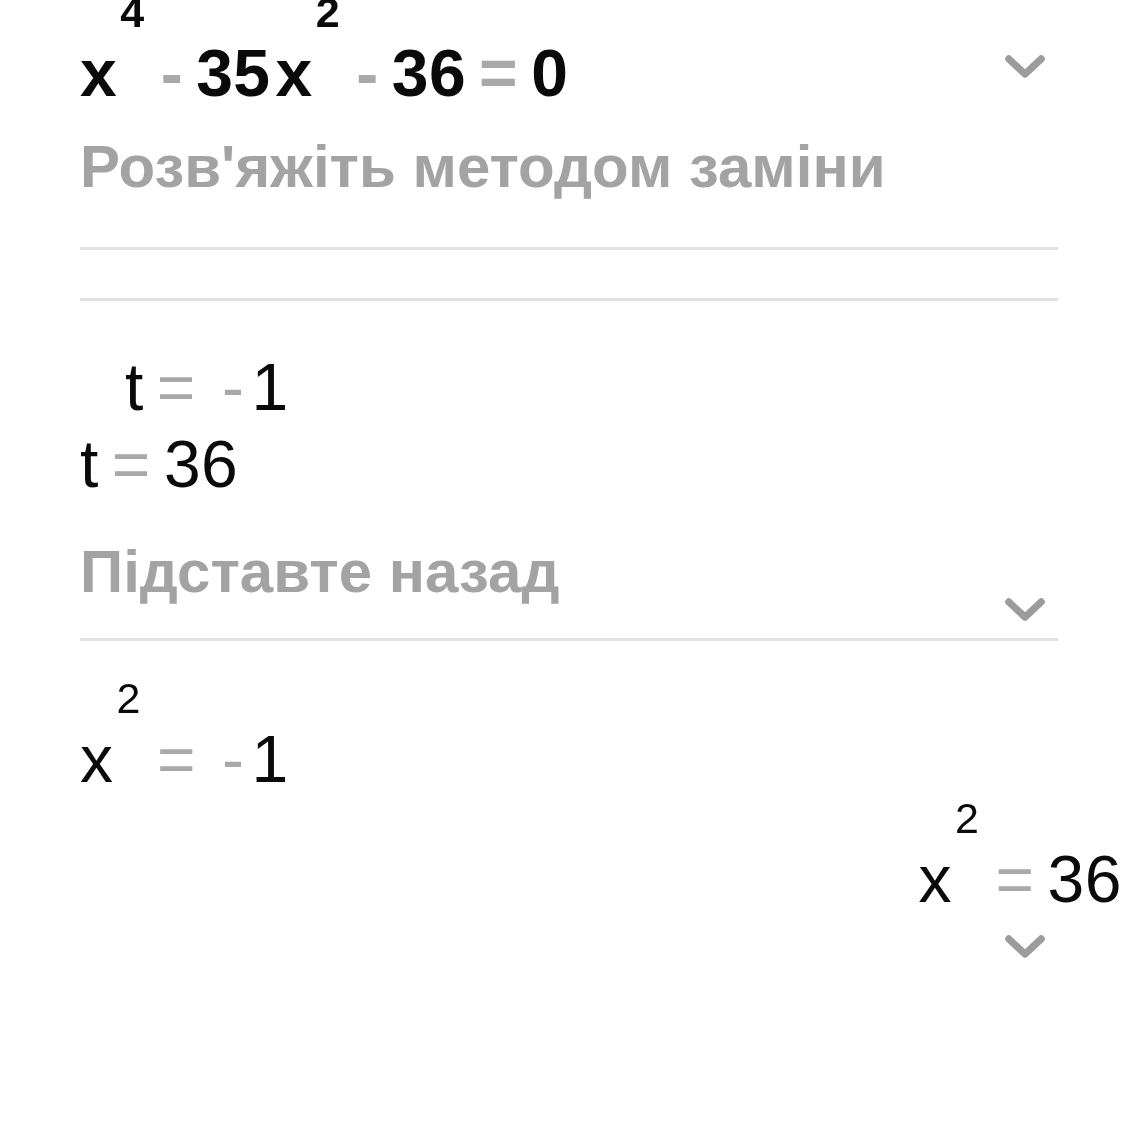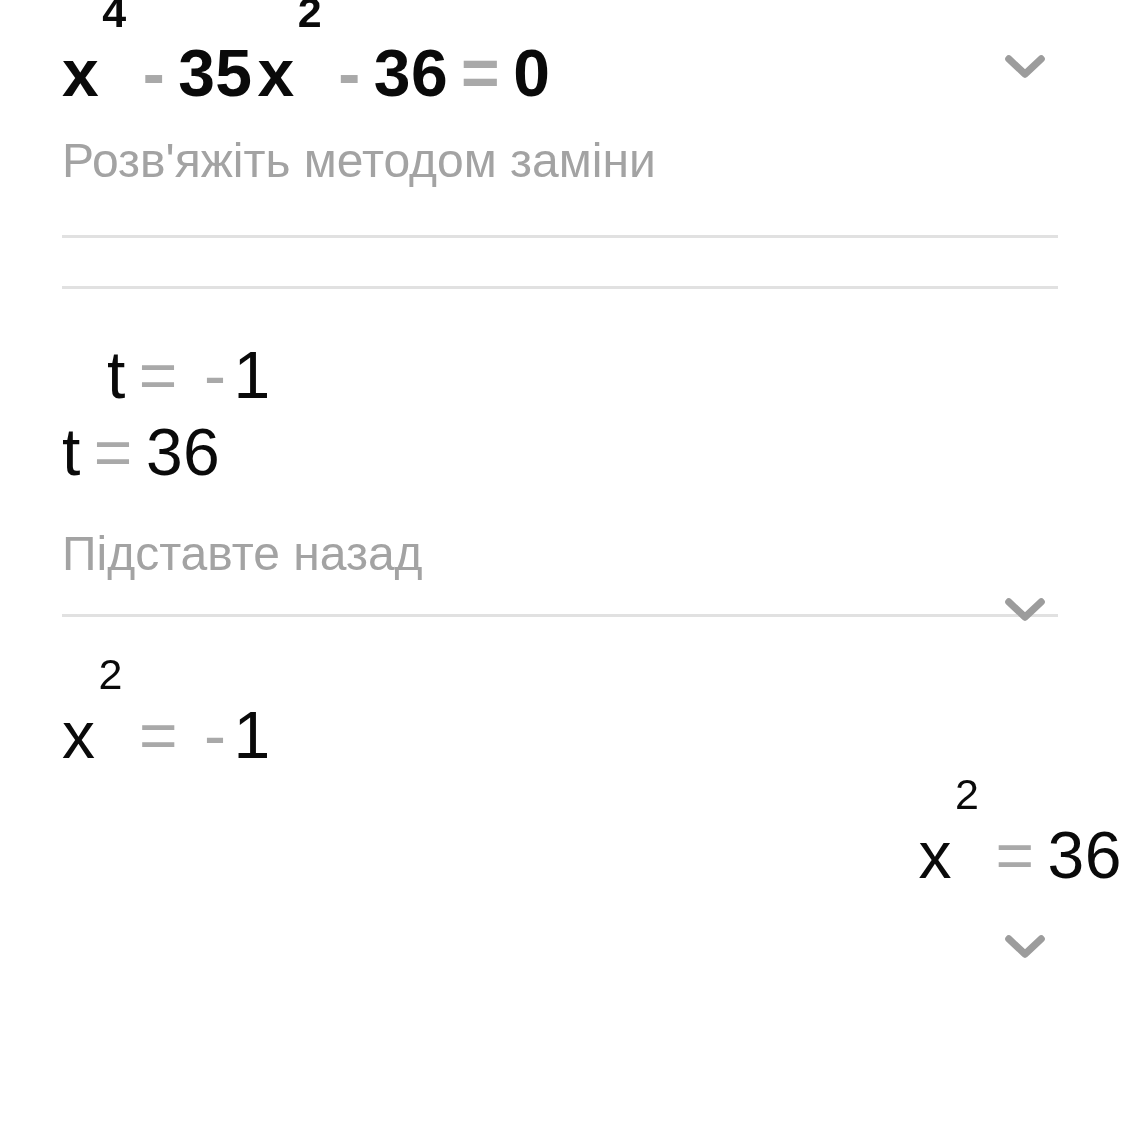--- a/index.html
+++ b/index.html
@@ -16,21 +16,21 @@
     background:#f4f4f4;
   }
   .page{
     position:relative;
     width:1122px;
     height:1124px;
     background:var(--background);
     overflow:hidden;
   }
   .content{
-    padding-left:62px;
+    padding-left:80px;
   }
   .eq{
     font-size:66px;
     line-height:1;
     color:var(--text);
     white-space:nowrap;
     letter-spacing:0.5px;
   }
   .eq.bold{font-weight:700;}
   .eq .tok{display:inline-block;}
@@ -40,24 +40,25 @@
   }
   .eq .op.neg{margin:0 7px 0 13px;}
   .eq sup.tok{
     font-size:43px;
     position:relative;
     top:-46px;
     margin:0 3px 0 3px;
   }
   .eq .tight{margin-left:5px;}
   .hint{
-    font-size:48px;
+    font-size:60px;
     line-height:1;
     color:var(--hint);
     white-space:nowrap;
+    font-weight:bold;
   }
   .divider{
     height:3px;
     background:var(--divider);
     margin-right:64px;
   }
   .chev{
     position:absolute;
     left:1004px;
     width:42px;

